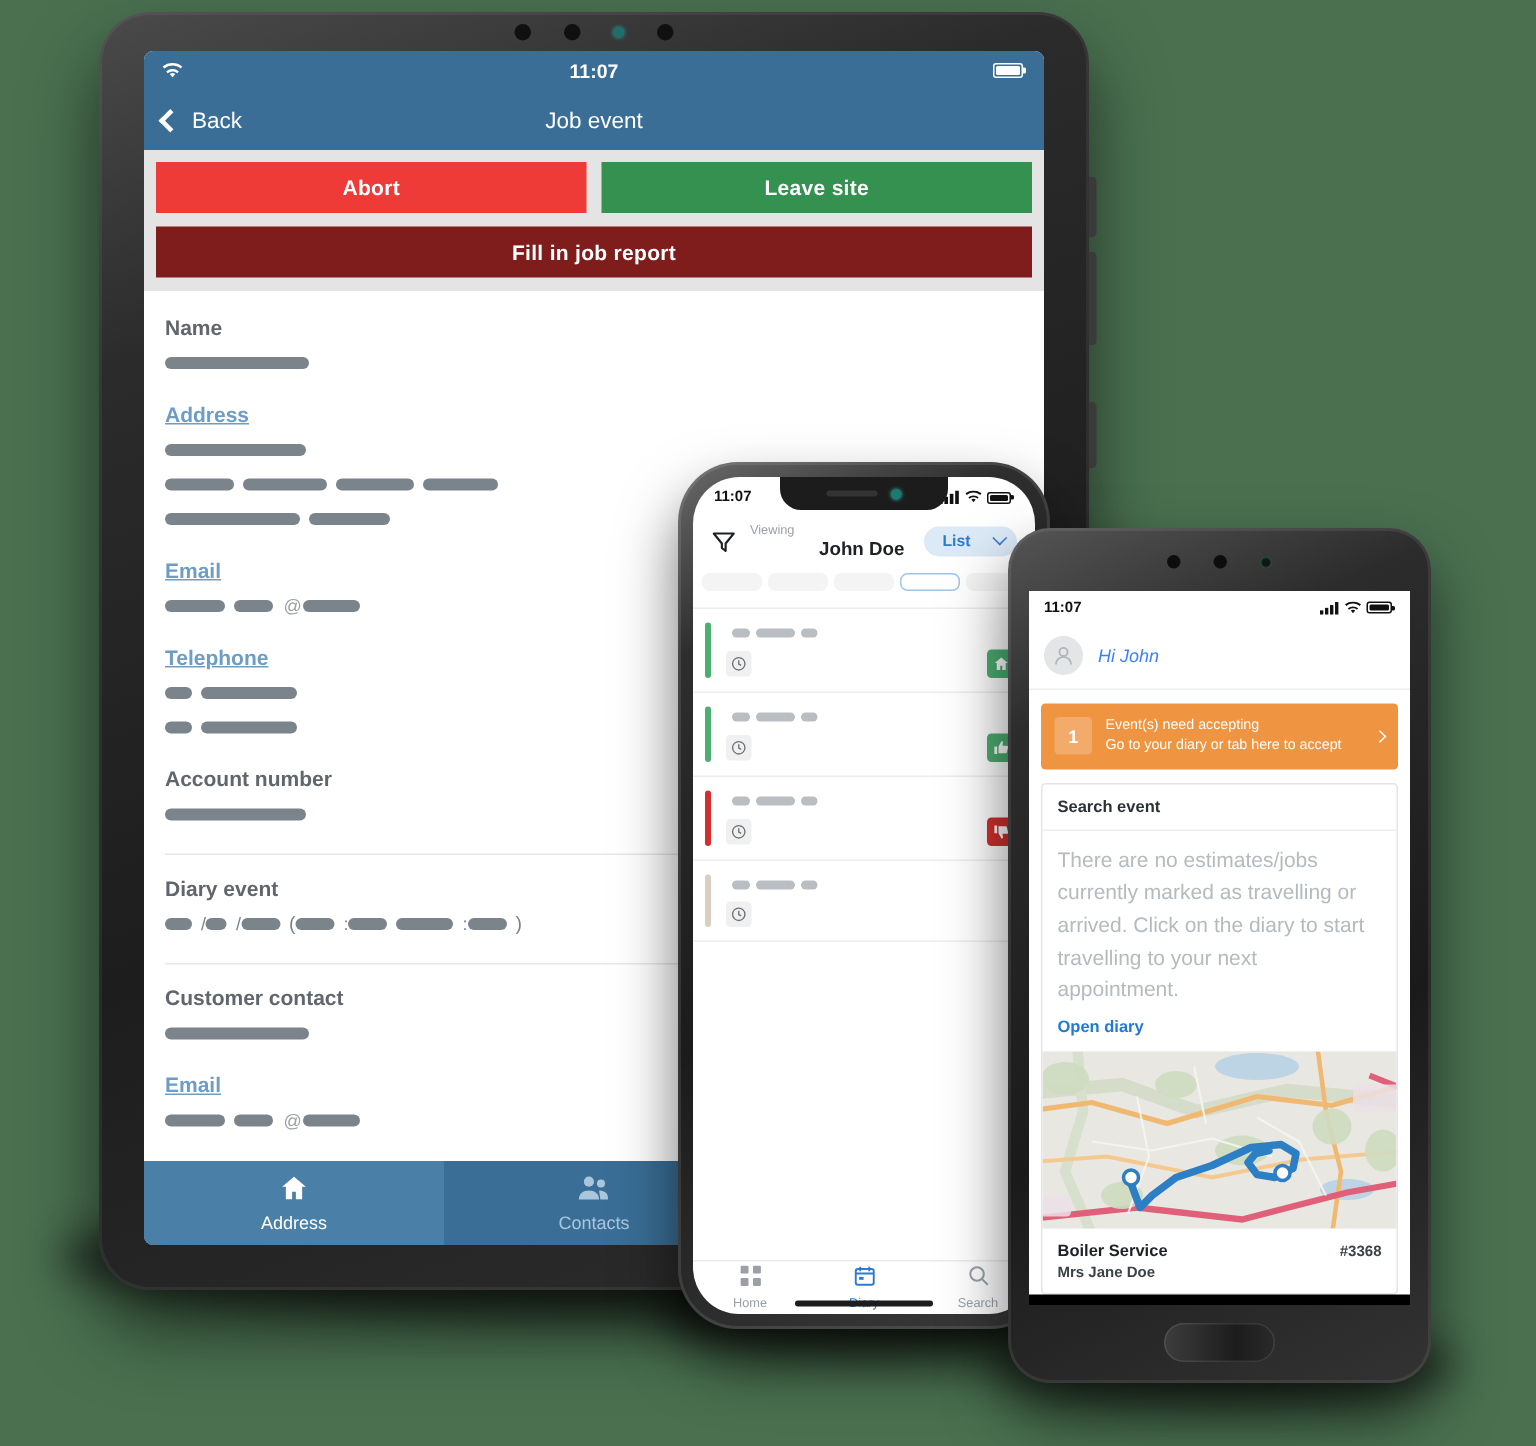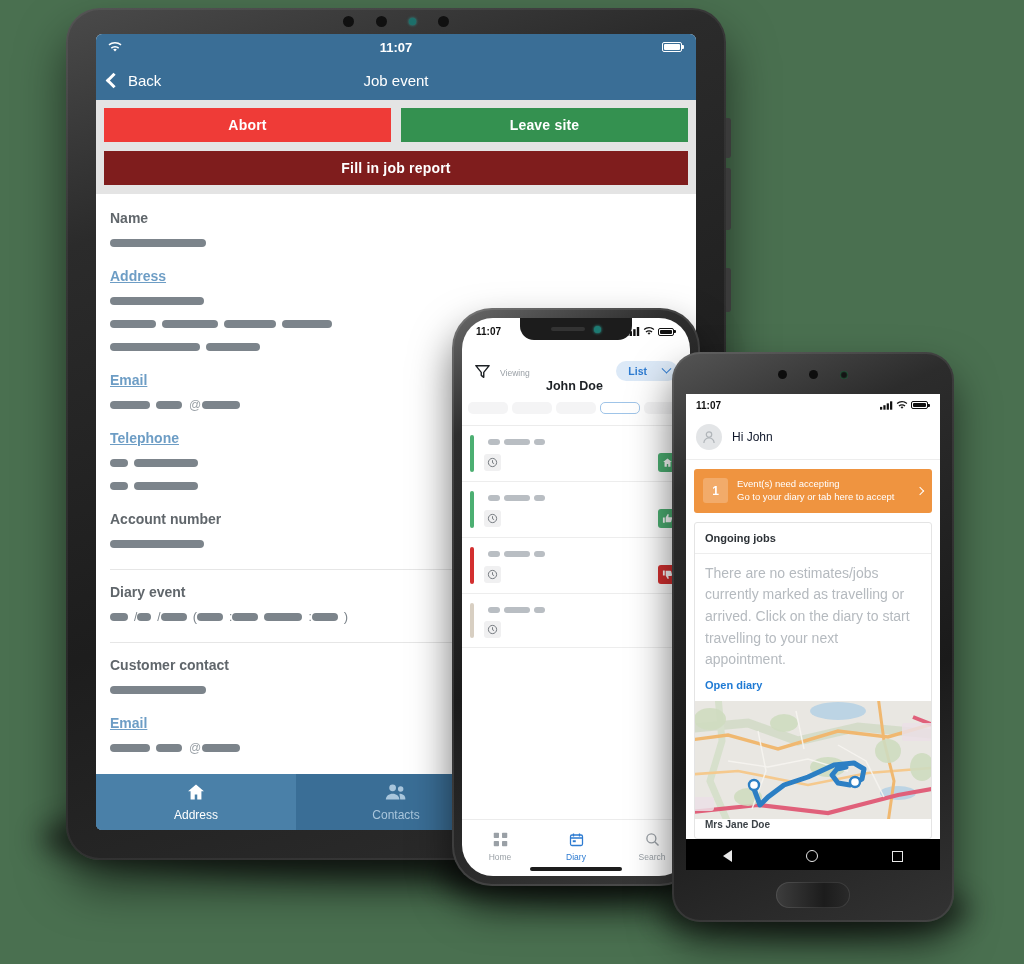--- a/index.html
+++ b/index.html
@@ -97,21 +97,21 @@
   }
   .notch-speaker { width: 34px; height: 4px; border-radius: 2px; background: #333; }
   .notch-cam { width: 7px; height: 7px; border-radius: 50%; background: #1d7a72; box-shadow: 0 0 3px #31b0a6; }
 
   .i-status { height: 24px; display: flex; align-items: center; justify-content: space-between; padding: 3px 14px 0; font-size: 10px; font-weight: bold; color: #111; flex: none; }
   .i-status-right { display: flex; align-items: center; gap: 3px; }
 
   .i-header { display: flex; align-items: center; padding: 7px 12px 9px; gap: 9px; flex: none; }
   .i-filter-ico { width: 17px; height: 15px; }
   .i-view-wrap { flex: 1; line-height: 1.15; }
-  .i-viewing { font-size: 8.5px; color: #9aa0a6; margin-top: 20px; }
+  .i-viewing { font-size: 8.5px; color: #9aa0a6; }
   .i-viewname { font-size: 12.5px; font-weight: bold; color: #1d2125; margin-left: 46px; }
   .i-listsel {
     background: #dce9f7; color: #2d7bd1; border-radius: 11px; font-size: 10.5px;
     padding: 4px 8px 4px 12px; display: flex; align-items: center; gap: 16px; font-weight: bold;
   }
   .chev-dn { width: 7px; height: 7px; border-right: 1.6px solid #2d7bd1; border-bottom: 1.6px solid #2d7bd1; transform: rotate(45deg) translate(-2px,-2px); }
 
   .i-dates { display: flex; padding: 0 6px 7px; gap: 4px; border-bottom: 1px solid #ececec; flex: none; }
   .i-date { flex: 1; text-align: center; }
   .i-date-box { background: #f4f4f5; border-radius: 5px; padding: 4px 0 5px; border: 1px solid transparent; }
@@ -129,21 +129,21 @@
   .i-cust { font-size: 10px; font-weight: bold; color: #3c4247; margin-top: 3px; }
   .i-addr { font-size: 9.5px; color: #b7bcc1; margin-top: 4px; display: flex; align-items: center; gap: 4px; }
   .i-addr .bar { background: #b9bec3; height: 6px; }
   .i-footer { display: flex; align-items: center; margin-top: 8px; gap: 7px; }
   .i-clock-box { width: 17px; height: 17px; border-radius: 3px; background: #f0f0f1; display: flex; align-items: center; justify-content: center; }
   .i-time { font-size: 9.5px; color: #3c4247; font-weight: bold; }
   .i-status-wrap { margin-left: auto; display: flex; align-items: center; gap: 5px; }
   .i-status-ico { width: 19px; height: 19px; border-radius: 3px; display: flex; align-items: center; justify-content: center; }
   .i-status-txt { font-size: 9.5px; }
 
-  .i-tabbar { height: 57px; display: flex; border-top: 1px solid #ececec; flex: none; padding-bottom: 2px; }
+  .i-tabbar { height: 36px; display: flex; border-top: 1px solid #ececec; flex: none; padding-bottom: 2px; }
   .i-tab { flex: 1; display: flex; flex-direction: column; align-items: center; justify-content: center; gap: 3px; font-size: 8.5px; color: #9aa0a6; }
   .i-tab.active { color: #2d7bd1; }
   .i-home-ind { position: absolute; bottom: 5px; left: 50%; transform: translateX(-50%); width: 92px; height: 4px; border-radius: 2px; background: #1c1c1c; }
 
   
   .android {
     position: absolute; left: 672px; top: 352px; width: 282px; height: 570px;
     background: linear-gradient(155deg,#555 0%,#2c2c2c 20%,#1a1a1a 62%,#333 100%);
     border-radius: 28px; padding: 42px 14px 52px;
     box-shadow: 0 22px 42px rgba(0,0,0,.55), inset 0 0 0 2px rgba(255,255,255,.08);
@@ -157,21 +157,21 @@
     background: linear-gradient(90deg,#3d3d3d,#1c1c1c 65%,#2a2a2a);
     box-shadow: inset 0 0 0 1px rgba(255,255,255,.1);
   }
   .android-screen { width: 100%; height: 100%; background: #fff; overflow: hidden; display: flex; flex-direction: column; }
 
   .a-status { height: 22px; display: flex; align-items: center; justify-content: space-between; padding: 0 10px; font-size: 10px; font-weight: bold; color: #111; flex: none; }
   .a-status-right { display: flex; align-items: center; gap: 3px; }
 
   .a-greet { display: flex; align-items: center; gap: 10px; padding: 8px 10px 9px; border-bottom: 1px solid #ededed; flex: none; }
   .a-avatar { width: 26px; height: 26px; border-radius: 50%; background: #e3e5e7; display: flex; align-items: center; justify-content: center; }
-  .a-greet-txt { font-size: 12px; color: #0f172a; }
+  .a-greet-txt { font-size: 12px; color: #3b82f6; font-style: italic; }
 
   .a-alert {
     margin: 9px 8px; background: #ef9440; border-radius: 3px; display: flex; align-items: center;
     padding: 9px 9px; gap: 9px; color: #fff;
   }
   .a-alert-num { width: 25px; height: 25px; background: rgba(255,255,255,.22); border-radius: 3px; display: flex; align-items: center; justify-content: center; font-size: 12px; font-weight: bold; flex: none; }
   .a-alert-body { flex: 1; line-height: 1.35; }
   .a-alert-t1 { font-size: 9.5px; }
   .a-alert-t2 { font-size: 9.5px; }
   .chev-r { width: 6px; height: 6px; border-right: 1.5px solid #fff; border-top: 1.5px solid #fff; transform: rotate(45deg); flex: none; }
@@ -591,21 +591,21 @@
       <div class="a-alert">
         <div class="a-alert-num">1</div>
         <div class="a-alert-body">
           <div class="a-alert-t1">Event(s) need accepting</div>
           <div class="a-alert-t2">Go to your diary or tab here to accept</div>
         </div>
         <div class="chev-r"></div>
       </div>
 
       <div class="a-card">
-        <div class="a-card-head">Ongoing jobs</div>
+        <div class="a-card-head">Search event</div>
         <div class="a-card-body">
           <div class="a-card-desc">There are no estimates/jobs currently marked as travelling or arrived. Click on the diary to start travelling to your next appointment.</div>
           <div class="a-open-diary">Open diary</div>
         </div>
         <div class="a-map">
           <svg width="100%" height="100%" viewBox="0 0 250 118" preserveAspectRatio="xMidYMid slice">
             <rect width="250" height="118" fill="#e9e7e2"></rect>
             <path d="M-5 28 L60 22 L110 40 L170 26 L255 34" stroke="#cfd9c4" stroke-width="9" fill="none" opacity=".8"></path>
             <path d="M30 -5 L34 40 L22 80 L40 122" stroke="#d7e0cc" stroke-width="7" fill="none"></path>
             <ellipse cx="150" cy="10" rx="28" ry="9" fill="#bcd4e4"></ellipse>
@@ -631,20 +631,24 @@
               <path d="M40 60 L80 66 L120 58 L160 70"></path>
                 <path d="M70 30 L78 70 L64 108"></path>
               <path d="M150 44 L178 60 L196 96"></path>
                 <path d="M108 10 L116 48"></path>
             </g>
             <path d="M66 88 L72 104 L80 96 L96 84 L120 76 L146 64 L166 62 L176 68 L174 78 L162 84 L150 82 L144 74 L149 68 L158 66" stroke="#2c7fc4" stroke-width="5" fill="none" stroke-linecap="round" stroke-linejoin="round"></path>
             <circle cx="66" cy="84" r="5" fill="#fff" stroke="#2c7fc4" stroke-width="2.4"></circle>
             <circle cx="167" cy="81" r="5" fill="#fff" stroke="#2c7fc4" stroke-width="2.4"></circle>
           </svg>
         </div>
+        <div class="a-job-row">
+          <span class="a-job">Boiler Service</span>
+          <span class="a-jobnum">#3368</span>
+        </div>
         <div class="a-job-cust">Mrs Jane Doe</div>
       </div>
 
       <div class="a-navbar">
         <div class="nav-back"></div>
         <div class="nav-home"></div>
         <div class="nav-rec"></div>
       </div>
     </div>
   </div>

